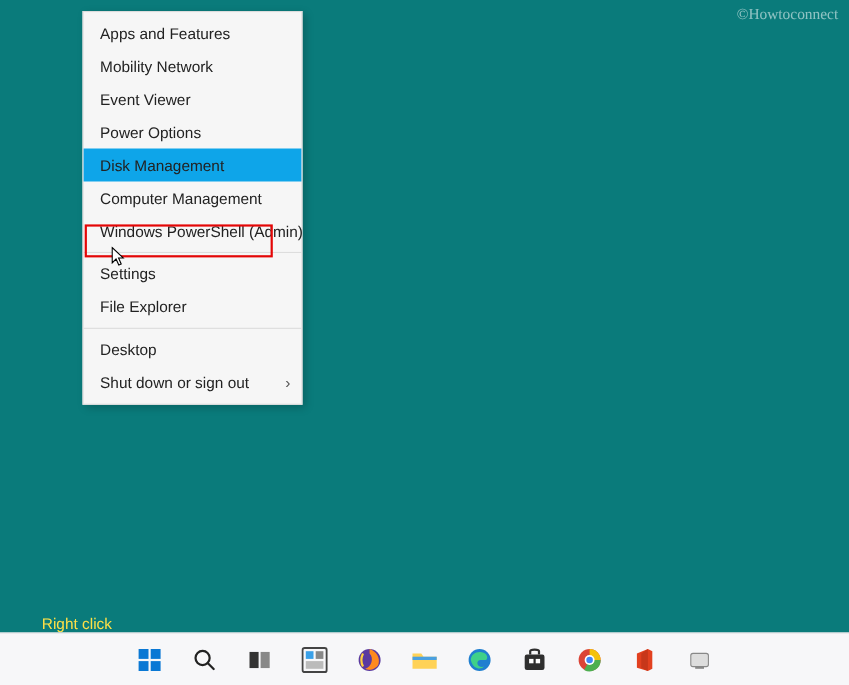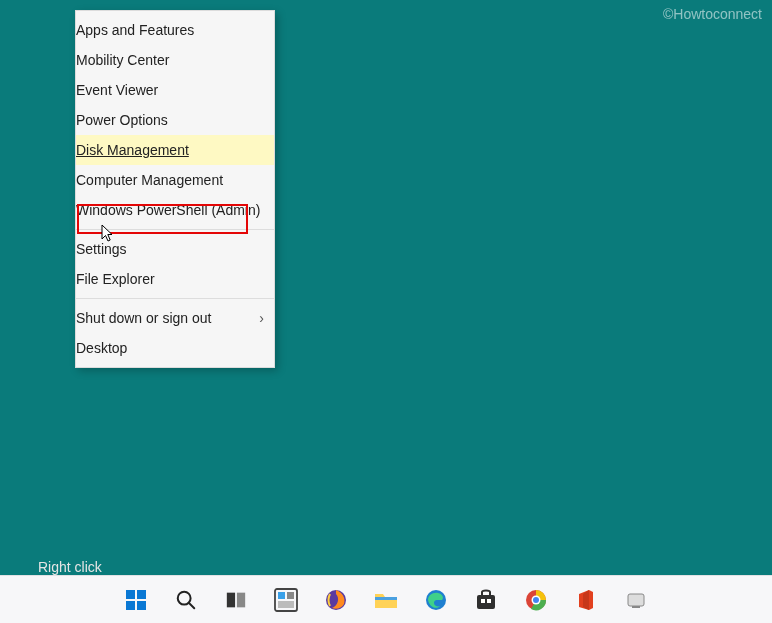--- a/index.html
+++ b/index.html
@@ -11,20 +11,21 @@
     position: relative;
   }
   .desktop {
     position: absolute; inset: 0;
     background: #0a7b7b;
   }
   .watermark {
     position: absolute; top: 6px; right: 10px;
     color: rgba(255,255,255,0.55);
     font-size: 14px;
+    font-family: Liberation Serif, serif;
   }
   .taskbar {
     position: absolute; left:0; right:0; bottom:0;
     height: 48px;
     background: #f7f7f9;
     display: flex; align-items: center; justify-content: center;
     gap: 22px;
     border-top: 1px solid #e1e1e4;
   }
   .tb-icon {
@@ -35,30 +36,29 @@
   .context-menu {
     position: absolute;
     left: 75px; top: 10px;
     width: 200px;
     background: #f6f6f6;
     border: 1px solid #dcdcdc;
     box-shadow: 3px 3px 8px rgba(0,0,0,0.22);
     padding: 4px 0;
   }
   .menu-item {
-    padding: 7px 0;
+    padding: 7px 15px;
     font-size: 14px;
     color: #222;
     cursor: default;
     white-space: nowrap;
     position: relative;
   }
   .menu-item.hover {
-    background: #fef9c3;
-    text-decoration: underline;
+    background: #0ea5e9;
   }
   .menu-item.has-sub::after {
     content: "\203A";
     position: absolute; right: 10px; top: 7px;
     color: #555; font-size: 14px;
   }
   .sep {
     height: 1px; background: #dddddd;
     margin: 4px 0;
   }
@@ -68,49 +68,49 @@
     width: 171px; height: 30px;
     border: 2.5px solid #e40606;
     pointer-events: none;
   }
   .cursor {
     position: absolute; left: 101px; top: 224px;
     pointer-events: none;
   }
   .annot-text {
     position: absolute; left: 38px; bottom: 48px;
-    color: #e5e5e5; font-size: 14px;
+    color: #fde047; font-size: 14px;
   }
   .annot-arrow {
     position: absolute; left: 38px; bottom: 22px;
     width: 122px; height: 2px;
     pointer-events:none;
   }
 </style>
 </head>
 <body>
 
 <div class="desktop">
 
   <div class="watermark">©Howtoconnect</div>
 
   <div class="context-menu" id="ctx">
       <div class="menu-item"><span>Apps and Features</span></div>
-      <div class="menu-item"><span>Mobility Center</span></div>
+      <div class="menu-item"><span>Mobility Network</span></div>
       <div class="menu-item"><span>Event Viewer</span></div>
       <div class="menu-item"><span>Power Options</span></div>
       <div class="menu-item hover"><span>Disk Management</span></div>
       <div class="menu-item"><span>Computer Management</span></div>
       <div class="menu-item"><span>Windows PowerShell (Admin)</span></div>
       <div class="sep"></div>
       <div class="menu-item"><span>Settings</span></div>
       <div class="menu-item"><span>File Explorer</span></div>
       <div class="sep"></div>
+      <div class="menu-item"><span>Desktop</span></div>
       <div class="menu-item has-sub"><span>Shut down or sign out</span></div>
-      <div class="menu-item"><span>Desktop</span></div>
     </div>
 
   <div class="highlight-box"></div>
 
   <svg class="cursor" width="16" height="20" viewBox="0 0 16 20">
     <path d="M1 1 L1 15 L4.5 11.5 L7 17 L9.2 16 L6.8 10.5 L11 10.5 Z" fill="white" stroke="black" stroke-width="1"></path>
   </svg>
 
   <div class="annot-text">Right click</div>
   <svg class="annot-arrow" width="128" height="14" viewBox="0 0 128 14">

